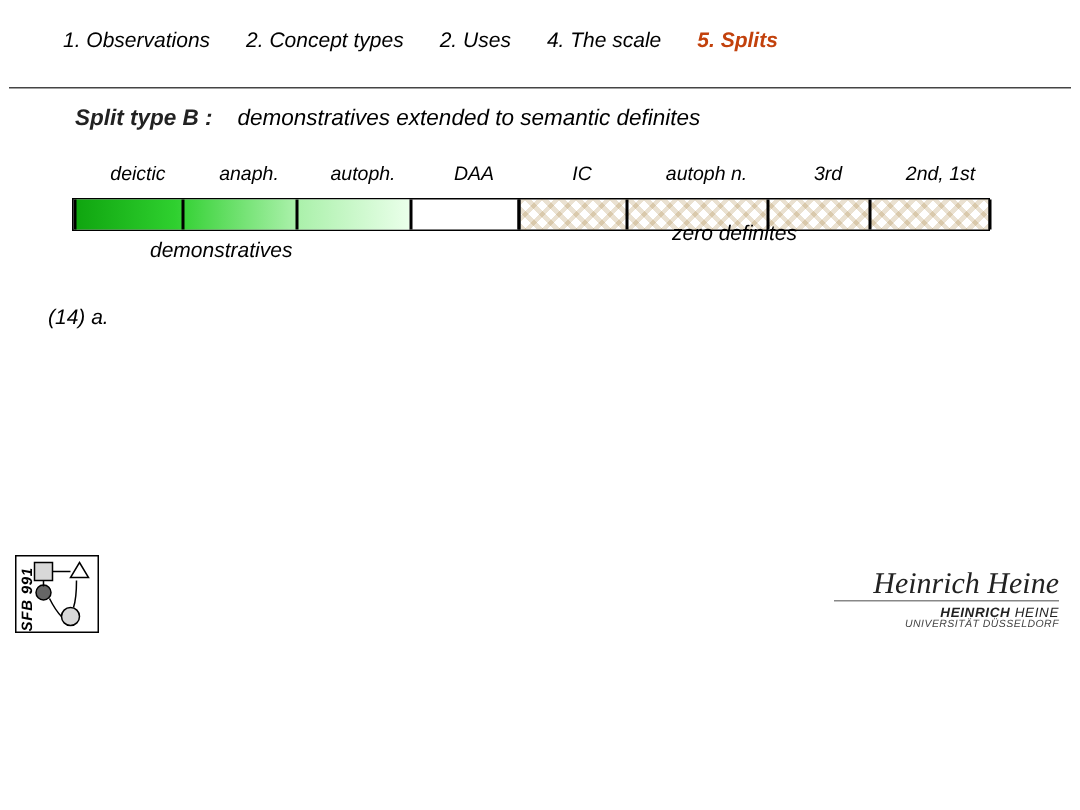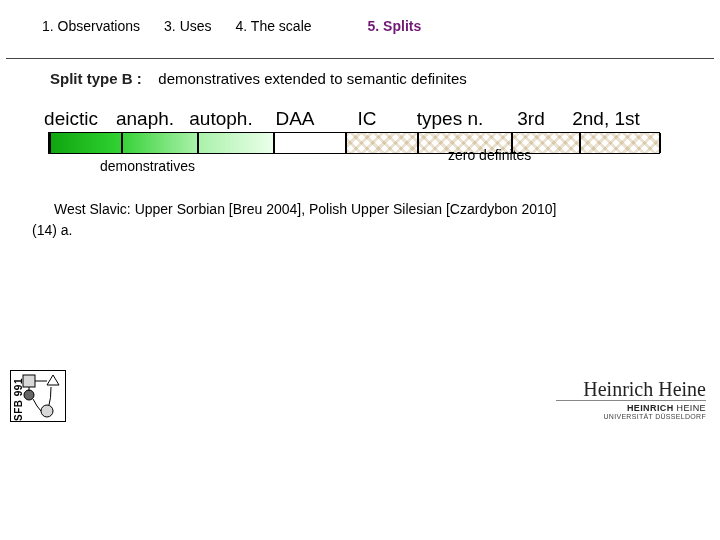--- a/index.html
+++ b/index.html
@@ -1,31 +1,31 @@
 <!DOCTYPE html>
 <html><head>
 <meta charset="utf-8">
 <style>
   * { box-sizing: border-box; margin: 0; padding: 0; }
   html, body { width: 720px; height: 540px; background: #fff; font-family: Arial, Helvetica, sans-serif; color: #000; }
-  .slide { position: relative; width: 720px; height: 432px; }
+  .slide { position: relative; width: 720px; height: 432px; font-style: italic; }
 
   
   .tabs { position: absolute; top: 18px; left: 42px; right: 24px; display: flex; gap: 24px; font-size: 14px; }
   .tab { white-space: nowrap; }
-  .tab.active { font-weight: bold; color: #701a75; margin-left: 32px; }
+  .tab.active { font-weight: bold; color: #c2410c; }
 
   .divider { position: absolute; top: 58px; left: 6px; width: 708px; border-top: 1px solid #444; }
 
   
   .heading { position: absolute; top: 70px; left: 50px; font-size: 15px; }
   .heading .lbl { font-weight: bold; color: #222; }
 
   
-  .cols { position: absolute; top: 108px; left: 35px; width: 612px; height: 20px; font-size: 19px; }
+  .cols { position: absolute; top: 108px; left: 56px; width: 612px; height: 20px; font-size: 13px; }
   .col { position: absolute; top: 0; text-align: center; }
   
   .c0 { left: 0;   width: 72px; }
   .c1 { left: 72px; width: 76px; }
   .c2 { left: 148px; width: 76px; }
   .c3 { left: 224px; width: 72px; }
   .c4 { left: 296px; width: 72px; }
   .c5 { left: 368px; width: 94px; }
   .c6 { left: 462px; width: 68px; }
   .c7 { left: 530px; width: 82px; text-align: center; }
@@ -79,39 +79,40 @@
   
   .sfb-outer { border: 1px solid #000; width: 56px; height: 52px; position: relative; background:#fff; }
   .sfb-txt { position: absolute; left: 2px; top: 50px; transform: rotate(-90deg); transform-origin: left top; font-size: 10px; font-weight: bold; letter-spacing: 0.5px; }
 </style>
 </head>
 <body>
 <div class="slide">
 
   <div class="tabs">
     <div class="tab">1. Observations</div>
-    <div class="tab">3. Uses</div>
+    <div class="tab">2. Concept types</div>
+    <div class="tab">2. Uses</div>
     <div class="tab">4. The scale</div>
     <div class="tab active">5. Splits</div>
   </div>
   <div class="divider"></div>
 
   <div class="heading">
     <span class="lbl">Split type B :</span>
     &nbsp;&nbsp;
     <span>demonstratives extended to semantic definites</span>
   </div>
 
   <div class="cols">
     <div class="col c0">deictic</div>
     <div class="col c1">anaph.</div>
     <div class="col c2">autoph.</div>
     <div class="col c3">DAA</div>
     <div class="col c4">IC</div>
-    <div class="col c5">types n.</div>
+    <div class="col c5">autoph n.</div>
     <div class="col c6">3rd</div>
     <div class="col c7">2nd, 1st</div>
   </div>
 
   <div class="bar">
     <div class="seg green-fade"></div>
     <div class="seg hatch"></div>
     <div class="vline v0"></div>
     <div class="vline v1"></div>
     <div class="vline v2"></div>
@@ -120,21 +121,20 @@
     <div class="vline v5"></div>
     <div class="vline v6"></div>
     <div class="vline v7"></div>
     <div class="vline v8"></div>
   </div>
 
   <div class="ann-left">demonstratives</div>
   <div class="ann-right">zero definites</div>
 
   <div class="body">
-    <p class="hang">West Slavic: Upper Sorbian [Breu 2004], Polish Upper Silesian [Czardybon 2010]</p>
     <p class="ex">(14) a.</p>
   </div>
 
   <div class="logo-left">
     <div class="sfb-outer">
       <span class="sfb-txt">SFB 991</span>
       <svg viewBox="0 0 56 52" width="56" height="52">
         <rect x="12" y="4" width="12" height="12" fill="#d8d8d8" stroke="#000"></rect>
         <polygon points="42,4 48,14 36,14" fill="none" stroke="#000"></polygon>
         <circle cx="18" cy="24" r="5" fill="#666" stroke="#000"></circle>

